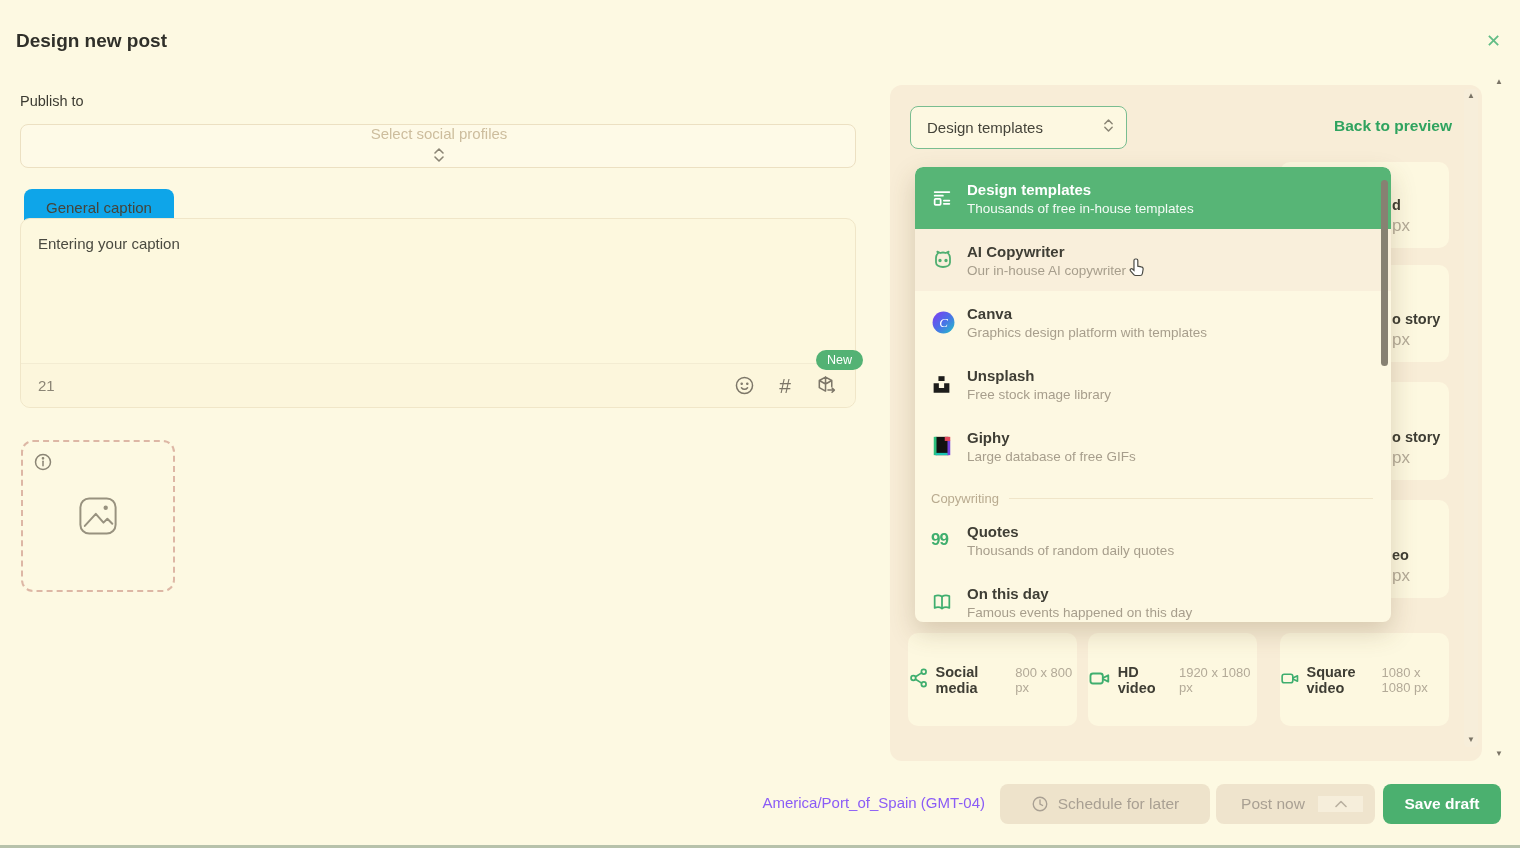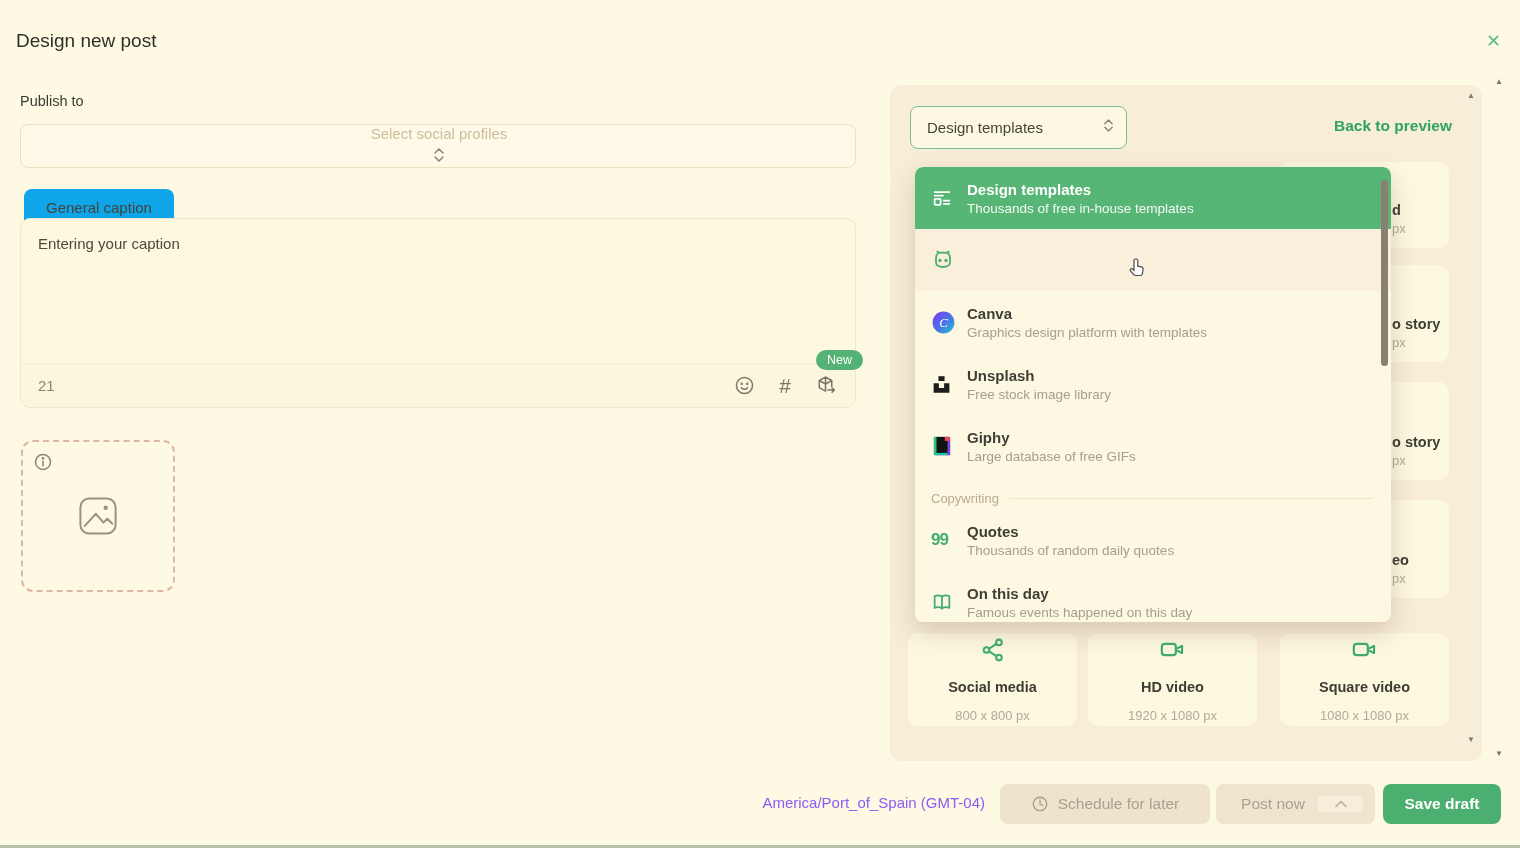--- a/index.html
+++ b/index.html
@@ -1,21 +1,21 @@
 <!DOCTYPE html>
 <html><head>
 <meta charset="utf-8">
 <style>
   * { margin:0; padding:0; box-sizing:border-box; }
   html,body { width:1520px; height:848px; }
   body { font-family:"Liberation Sans", sans-serif; background:#fdf9e2; overflow:hidden; }
   #stage { position:relative; width:1520px; height:848px; background:#fdf9e2; }
 
   
-  .modal-title { position:absolute; left:16px; top:30px; font-size:19px; font-weight:400; color:#30302a; }
+  .modal-title { position:absolute; left:16px; top:30px; font-size:19px; font-weight:700; color:#30302a; }
   .close-x { position:absolute; left:1486px; top:32px; font-size:18px; color:#62bd86; cursor:pointer; line-height:1; }
 
   
   .publish-label { position:absolute; left:20px; top:93px; font-size:14.5px; color:#3c3b32; }
   .profiles-select { position:absolute; left:20px; top:124px; width:836px; height:44px; background:#fefae7;
     border:1px solid #ece0c2; border-radius:8px; display:flex; align-items:center; padding:0 14px 0 16px; cursor:pointer;flex-direction:column; }
   .profiles-select .ph { flex:1; font-size:15px; color:#cdbd9d; }
   .updown { color:#8b8575; }
 
   .tab { position:absolute; left:24px; top:189px; height:39px; padding:0 22px; background:#0ea5e9;
@@ -43,24 +43,24 @@
   .panel { position:absolute; left:890px; top:85px; width:592px; height:676px; background:#f8edd7; border-radius:12px; }
 
   .src-select { position:absolute; left:20px; top:21px; width:217px; height:43px; background:#fdf8e1;
     border:1px solid #79bd90; border-radius:8px; display:flex; align-items:center; padding:0 12px 0 16px; cursor:pointer; }
   .src-select .lbl { flex:1; font-size:15px; color:#45443a; }
   .back-link { position:absolute; right:30px; top:32px; font-size:15.5px; font-weight:700; color:#2fa35f; cursor:pointer; }
 
   .pcard { position:absolute; left:390px; width:169px; background:#fdf8e0; border-radius:10px; }
   .pcard .frag { position:absolute; left:112px; bottom:12px; }
   .pcard .frag .t { font-size:14.5px; font-weight:700; color:#3e3d34; white-space:nowrap; }
-  .pcard .frag .s { font-size:13px; color:#b3aa98; margin-top:3px; white-space:nowrap; }
+  .pcard .frag .s { font-size:17px; color:#b3aa98; margin-top:3px; white-space:nowrap; }
 
   .size-card { position:absolute; top:548px; width:169px; height:93px; background:#fdf8e0; border-radius:10px;
-    display:flex; flex-direction:column; align-items:center; justify-content:center; gap:13px; cursor:pointer; }
+    display:flex; align-items:center; justify-content:center; gap:6px; cursor:pointer; }
   .size-card svg { color:#3fae6e; margin-bottom:3px; }
   .size-card .t { font-size:14.5px; font-weight:700; color:#3e3d34; }
   .size-card .s { font-size:13px; color:#b3aa98; }
 
   
   .dropdown { position:absolute; left:25px; top:82px; width:476px; height:455px; background:#fdf8e2;
     border-radius:8px; box-shadow:0 10px 26px rgba(96,74,33,.22); overflow:hidden; }
   .dd-item { height:62px; display:flex; align-items:center; padding:0 18px 0 16px; cursor:pointer; }
   .dd-item.selected { background:#57b576; border-radius:8px 8px 0 0; }
   .dd-item.hovered { background:#f9efdb; }
@@ -240,20 +240,24 @@
       </div>
 
       <div class="dd-item hovered">
         <span class="dd-ico">
           <svg width="24" height="24" viewBox="0 0 24 24" fill="none" stroke="#4fae70" stroke-width="1.8" stroke-linecap="round" stroke-linejoin="round">
             <path d="M5 10 c0-2 .8-3.6 2-4.6 L6.4 3.6 9.2 5 c.9-.3 1.8-.5 2.8-.5 s1.9.2 2.8.5 l2.8-1.4 -.6 1.8 c1.2 1 2 2.6 2 4.6 v4.5 c0 2.8-3.1 4.5-7 4.5 s-7-1.7-7-4.5 z"></path>
             <circle cx="9" cy="12.5" r="0.8" fill="#4fae70"></circle>
               <circle cx="15" cy="12.5" r="0.8" fill="#4fae70"></circle>
           </svg>
         </span>
+        <span class="dd-text">
+          <span class="dd-title">AI Copywriter</span>
+          <span class="dd-sub">Our in-house AI copywriter</span>
+        </span>
       </div>
 
       <div class="dd-item">
         <span class="dd-ico">
           <svg width="25" height="25" viewBox="0 0 24 24">
             <defs>
                 <linearGradient id="cg" x1="0" y1="0" x2="1" y2="1">
               <stop offset="0" stop-color="#823af3"></stop>
                   <stop offset="0.5" stop-color="#4b6fe8"></stop>
                   <stop offset="1" stop-color="#20c4c6"></stop>

